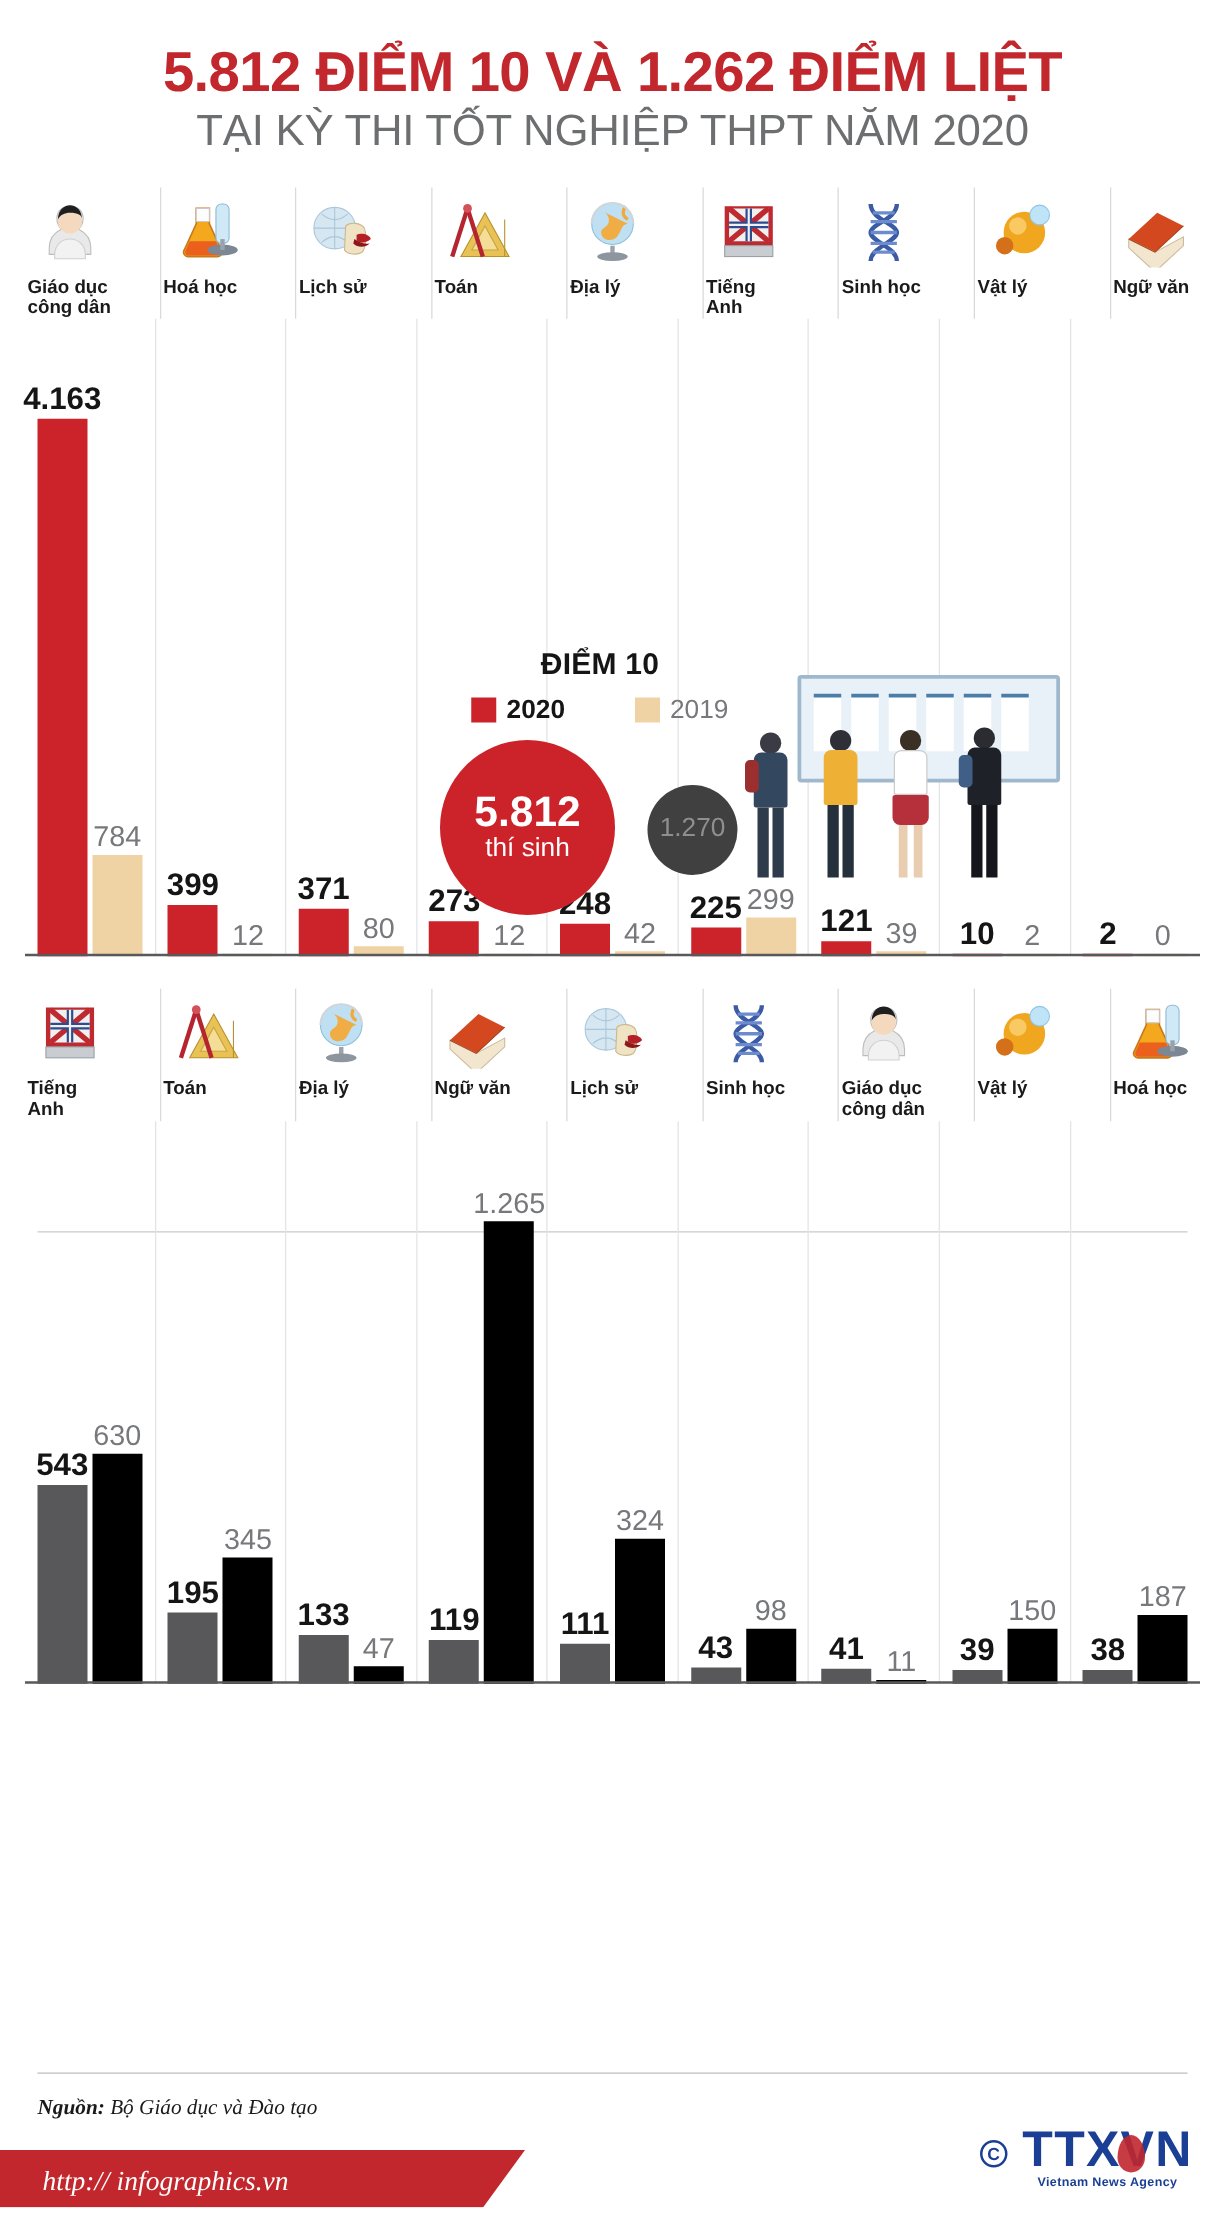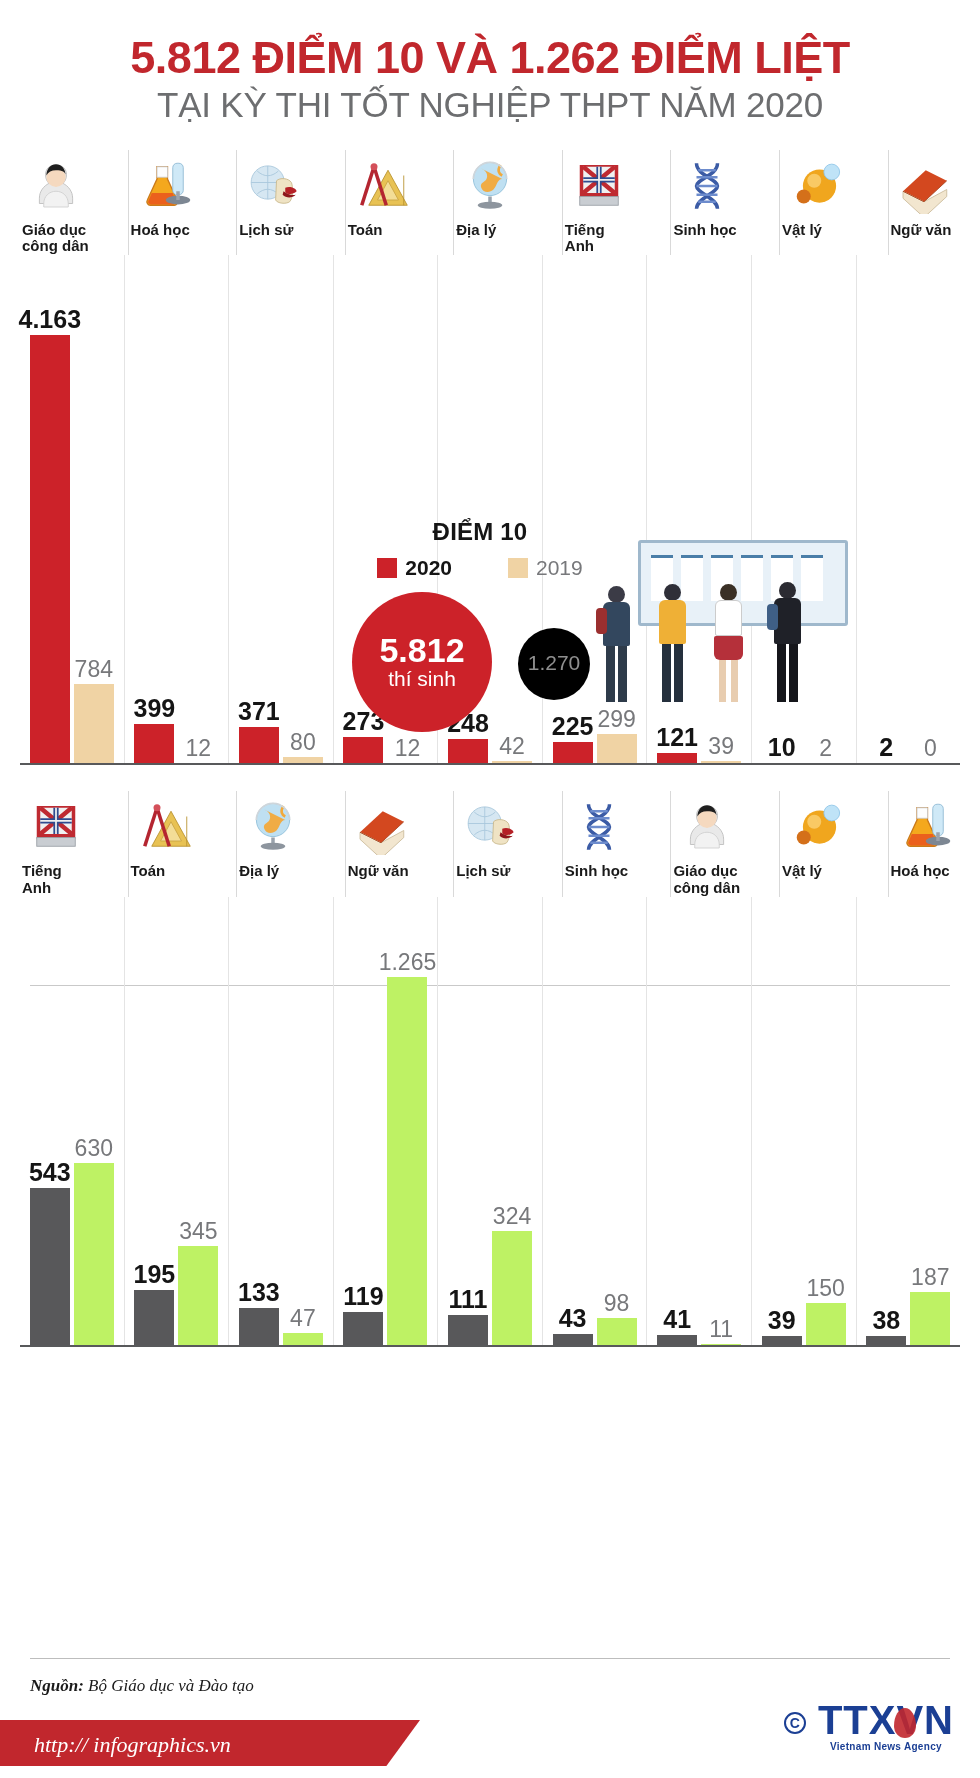--- a/index.html
+++ b/index.html
@@ -56,21 +56,21 @@
     white-space: nowrap; line-height: 1; padding-bottom: 3px;
   }
   .v2020 { font-size: 25px; font-weight: bold; color: #151515; }
   .v2019 { font-size: 23px; font-weight: normal; color: #77787b; }
 
   
   .c1 .b2020 { background: #cc2229; }
   .c1 .b2019 { background: #f0d3a4; }
   
   .c2 .b2020 { background: #58585a; }
-  .c2 .b2019 { background: #bef264; }
+  .c2 .b2019 { background: #000000; }
 
   
   .callout { position: absolute; text-align: center; }
   .callout-title {
     font-size: 24px; font-weight: bold; color: #151515; letter-spacing: 0.2px;
   }
   .legend { display: flex; justify-content: center; gap: 56px; margin-top: 10px; align-items: center; }
   .leg { display: flex; align-items: center; gap: 8px; }
   .swatch { width: 20px; height: 20px; display: inline-block; }
   .leg-a { font-size: 21px; font-weight: bold; color: #151515; }
@@ -360,21 +360,21 @@
         <div class="leg">
           <span class="swatch" style="background:#f0d3a4;"></span>
           <span class="leg-b">2019</span>
         </div>
       </div>
       <div class="bubbles">
         <div class="bubble" style="left:22px; top:0; width:140px; height:140px; background:#cc2229; color:#fff;">
           <span class="bub-num" style="font-size:34px;">5.812</span>
           <span class="bub-sub" style="font-size:21px;">thí sinh</span>
         </div>
-        <div class="bubble" style="left:188px; top:36px; width:72px; height:72px; background:#000000; color:#8f8f8f;">
+        <div class="bubble" style="left:188px; top:36px; width:72px; height:72px; background:#404040; color:#8f8f8f;">
           <span class="bub-num" style="font-size:21px; font-weight:normal;">1.270</span>
         </div>
       </div>
     </div>
 
     <div class="students" style="left:590px; top:390px; width:260px; height:170px;">
       <div class="board" style="left:48px; top:0; width:210px; height:86px;">
         <div class="sheet" style="left:10px; top:12px; width:22px; height:46px;"></div>
         <div class="sheet" style="left:40px; top:12px; width:22px; height:46px;"></div>
         <div class="sheet" style="left:70px; top:12px; width:22px; height:46px;"></div>
@@ -577,21 +577,21 @@
               <div class="bar b2019" style="height: 116px;">
                 <span class="vlabel v2019">324</span>
               </div>
             </div>
           </div>
           <div class="plot-col">
             <div class="pair">
               <div class="bar b2020" style="height: 13px;">
                 <span class="vlabel v2020">43</span>
               </div>
-              <div class="bar b2019" style="height: 29px;">
+              <div class="bar b2019" style="height: 44px;">
                 <span class="vlabel v2019">98</span>
               </div>
             </div>
           </div>
           <div class="plot-col">
             <div class="pair">
               <div class="bar b2020" style="height: 12px;">
                 <span class="vlabel v2020">41</span>
               </div>
               <div class="bar b2019" style="height: 3px;">

